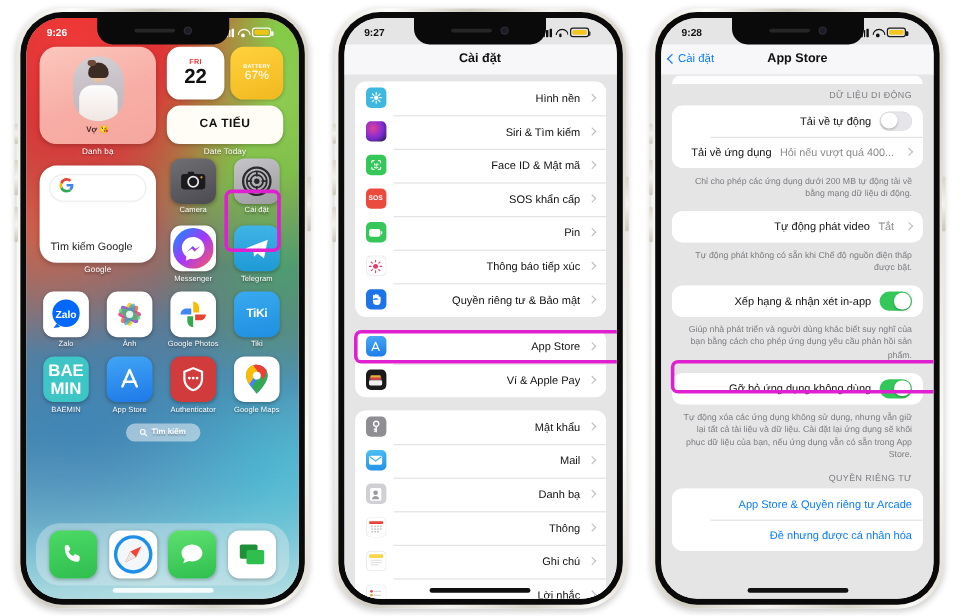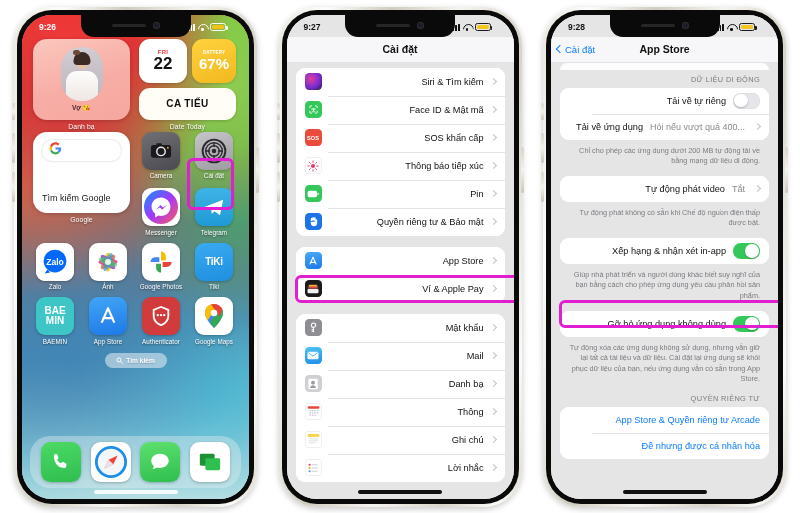--- a/index.html
+++ b/index.html
@@ -154,29 +154,29 @@
   }
   .w-date .dow { font-size: 6px; font-weight: bold; color: #f03b3b; letter-spacing: .3px; }
   .w-date .dnum { font-size: 17px; font-weight: bold; color: #111; line-height: 1.05; }
   .w-batt {
     width: 44px; border-radius: 11px;
     background: linear-gradient(160deg,#ffd23d,#f2b81f);
     box-shadow: 0 1px 3px rgba(0,0,0,.18);
     display: flex; flex-direction: column; align-items: center; justify-content: center;
   }
   .w-batt .t { font-size: 4.6px; font-weight: bold; color: #fff; letter-spacing: .2px; }
-  .w-batt .v { font-size: 15px; font-weight: bold; color: #fff; text-align: center; }
+  .w-batt .v { font-size: 10px; font-weight: normal; color: #fff; text-align: center; }
   .w-ca {
     height: 32px; border-radius: 11px; background: #fffdf5;
     box-shadow: 0 1px 3px rgba(0,0,0,.18);
     display: flex; align-items: center; justify-content: center;
     font-size: 10px; font-weight: bold; color: #111; letter-spacing: .4px;
   }
 
-  .row2 { display: flex; gap: 9px; margin-top: 2px; }
+  .row2 { display: flex; gap: 9px; margin-top: 2px; align-items: center; }
   .w-google {
     width: 97px; height: 81px; border-radius: 14px; background: #fff;
     box-shadow: 0 1px 4px rgba(0,0,0,.2); padding: 8px 9px;
     display: flex; flex-direction: column; justify-content: space-between;
   }
   .g-pill { width: 100%; height: 21px; border-radius: 11px; background: #fff;
             box-shadow: 0 0 0 1px #eee, 0 1px 2px rgba(0,0,0,.08);
             display:flex;align-items:center;padding-left:7px; }
   .g-logo { font-size: 13px; font-weight: bold; font-family:"Liberation Serif",serif; }
   .g-txt { font-size: 9px; color: #222; line-height: 1.25; }
@@ -439,21 +439,21 @@
             <div class="app">
               <div class="app-ico" style="background:linear-gradient(170deg,#39aaf0,#1f8fe0)">
                 <span style="font-size:10px;font-weight:bold;color:#fff;letter-spacing:-.3px">TiKi</span>
               </div>
               <div class="app-lbl">Tiki</div>
             </div>
           </div>
 
           <div class="grid4">
             <div class="app">
-              <div class="app-ico" style="background:#3ec6c6;line-height:1.05;font-size:10px;text-align:center">BAE MIN</div>
+              <div class="app-ico" style="background:#3ec6c6;line-height:1.05;font-size:14px;text-align:center">BAE MIN</div>
               <div class="app-lbl">BAEMIN</div>
             </div>
             <div class="app">
               <div class="app-ico" style="background:linear-gradient(170deg,#42a5f5,#1e79e8)">
                 <svg width="24" height="24" viewBox="0 0 28 28">
                   <path d="M14 5 7 21M14 5l7 16M8.5 16.5h11" stroke="#fff" stroke-width="2.4" fill="none" stroke-linecap="round"></path>
                 </svg>
               </div>
               <div class="app-lbl">App Store</div>
             </div>
@@ -555,59 +555,71 @@
             </div>
           </div>
           <div class="nav">
             <span class="nav-title">Cài đặt</span>
           </div>
           <div class="set-body">
             <div style="height:5px"></div>
 
             <div class="group">
               <div class="cell">
+                <span class="ci" style="background:#3fb8e0">
+                  <svg width="11" height="11" viewBox="0 0 12 12">
+                      <circle cx="6" cy="6" r="2" fill="#fff"></circle>
+                      <g stroke="#fff" stroke-width="1" stroke-linecap="round">
+                        <path d="M6 1v2M6 9v2M1 6h2M9 6h2M2.5 2.5l1.4 1.4M8.1 8.1l1.4 1.4M9.5 2.5 8.1 3.9M3.9 8.1 2.5 9.5"></path>
+                      </g>
+                    </svg>
+                </span>
+                <span class="cl">Hình nền</span>
+                <span class="chev"></span>
+              </div>
+              <div class="cell">
                 <span class="ci" style="background:radial-gradient(circle at 35% 35%,#e0409a,#7b2bd4 55%,#1d1d28)"></span>
                 <span class="cl">Siri &amp; Tìm kiếm</span>
                 <span class="chev"></span>
               </div>
               <div class="cell">
                 <span class="ci" style="background:#35c759">
                   <svg width="11" height="11" viewBox="0 0 12 12" fill="none" stroke="#fff" stroke-width="1" stroke-linecap="round">
                     <path d="M2 4V3a1 1 0 0 1 1-1h1M8 2h1a1 1 0 0 1 1 1v1M10 8v1a1 1 0 0 1-1 1H8M4 10H3a1 1 0 0 1-1-1V8"></path>
                     <path d="M4.5 5v1M7.5 5v1M6 5v2.2M4.5 8.2c.8.6 2.2.6 3 0"></path>
                   </svg>
                 </span>
                 <span class="cl">Face ID &amp; Mật mã</span>
                 <span class="chev"></span>
               </div>
               <div class="cell">
                 <span class="ci" style="background:#eb4b3c;font-size:5.6px;font-weight:bold;color:#fff">SOS</span>
                 <span class="cl">SOS khẩn cấp</span>
+                <span class="chev"></span>
+              </div>
+              <div class="cell">
+                <span class="ci" style="background:#35c759">
+                  <svg width="12" height="8" viewBox="0 0 14 9">
+                      <rect x=".7" y=".7" width="11" height="7.6" rx="2" fill="#fff"></rect>
+                      <rect x="12.3" y="3" width="1.2" height="3" rx=".6" fill="#fff"></rect>
+                    </svg>
+                </span>
+                <span class="cl">Pin</span>
                 <span class="chev"></span>
               </div>
               <div class="cell">
                 <span class="ci" style="background:#fff;box-shadow:inset 0 0 0 .5px #e0e0e4">
                   <svg width="12" height="12" viewBox="0 0 14 14">
                       <circle cx="7" cy="7" r="2.4" fill="#e8386a"></circle>
                     <g stroke="#e8386a" stroke-width="1.1" stroke-linecap="round">
                       <path d="M7 1v1.6M7 11.4V13M1 7h1.6M11.4 7H13M2.8 2.8l1.1 1.1M10.1 10.1l1.1 1.1M11.2 2.8 10.1 3.9M3.9 10.1 2.8 11.2"></path>
                       </g>
                     </svg>
                 </span>
                 <span class="cl">Thông báo tiếp xúc</span>
-                <span class="chev"></span>
-              </div>
-              <div class="cell">
-                <span class="ci" style="background:#35c759">
-                  <svg width="12" height="8" viewBox="0 0 14 9">
-                      <rect x=".7" y=".7" width="11" height="7.6" rx="2" fill="#fff"></rect>
-                      <rect x="12.3" y="3" width="1.2" height="3" rx=".6" fill="#fff"></rect>
-                    </svg>
-                </span>
-                <span class="cl">Pin</span>
                 <span class="chev"></span>
               </div>
               <div class="cell">
                 <span class="ci" style="background:#1d74e8">
                   <svg width="9" height="11" viewBox="0 0 10 12">
                       <path d="M2 6V2.6a.9.9 0 0 1 1.8 0V5M3.8 5V1.8a.9.9 0 0 1 1.8 0V5M5.6 5V2.3a.9.9 0 0 1 1.8 0V6M7.4 6V4a.9.9 0 0 1 1.7 0v3.6c0 2.3-1.5 3.7-3.5 3.7S2 10 2 8.2V6.5z" fill="#fff"></path>
                     </svg>
                 </span>
                 <span class="cl">Quyền riêng tư &amp; Bảo mật</span>
                 <span class="chev"></span>
@@ -765,21 +777,21 @@
             </span>
             <span class="nav-title">App Store</span>
           </div>
           <div class="set-body">
             <div class="partial-top"></div>
             <div style="height:7px"></div>
 
             <div class="sec-hdr">DỮ LIỆU DI ĐỘNG</div>
             <div class="group">
               <div class="cell tall">
-                <span class="cl">Tải về tự riêng</span>
+                <span class="cl">Tải về tự động</span>
                 <span class="toggle off">
                     <span class="knob"></span>
                   </span>
               </div>
               <div class="cell tall">
                 <span class="cl">Tải về ứng dụng</span>
                 <span class="cv">Hỏi nếu vượt quá 400...</span>
                 <span class="chev"></span>
               </div>
             </div>

